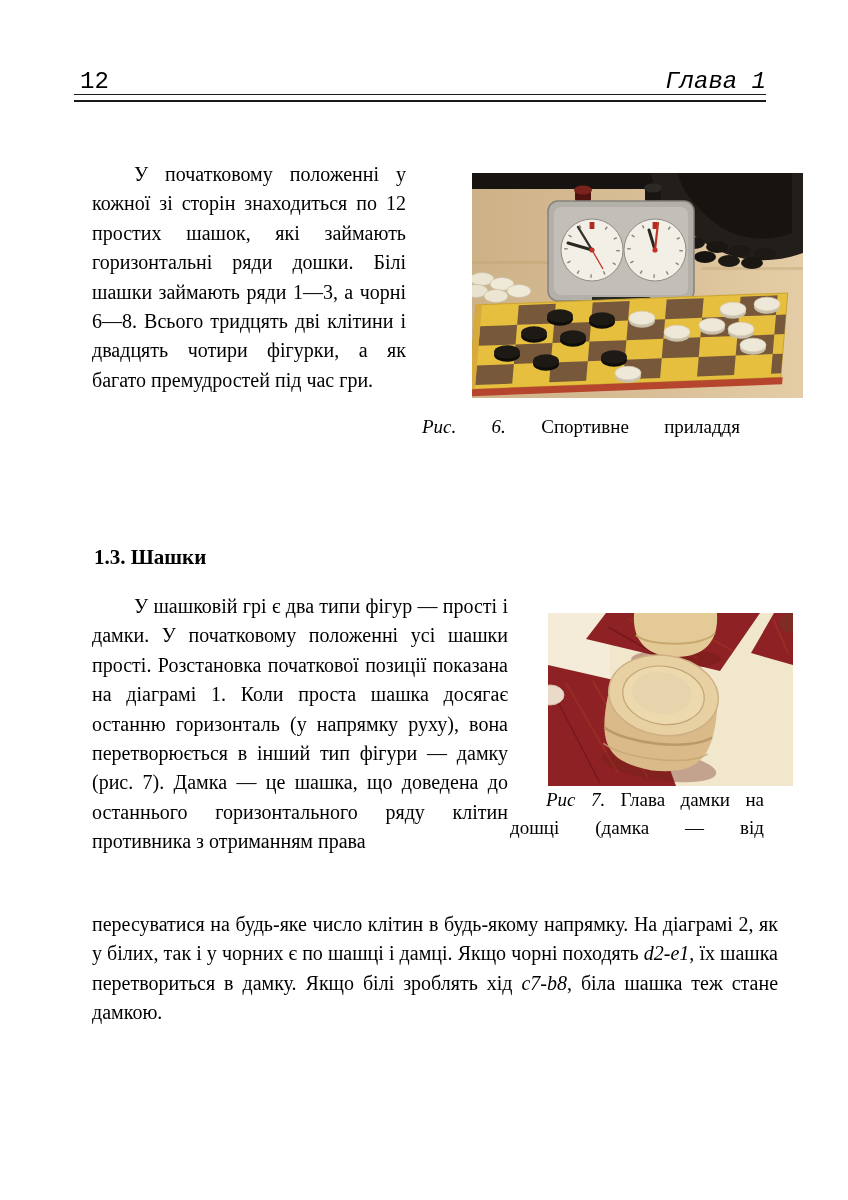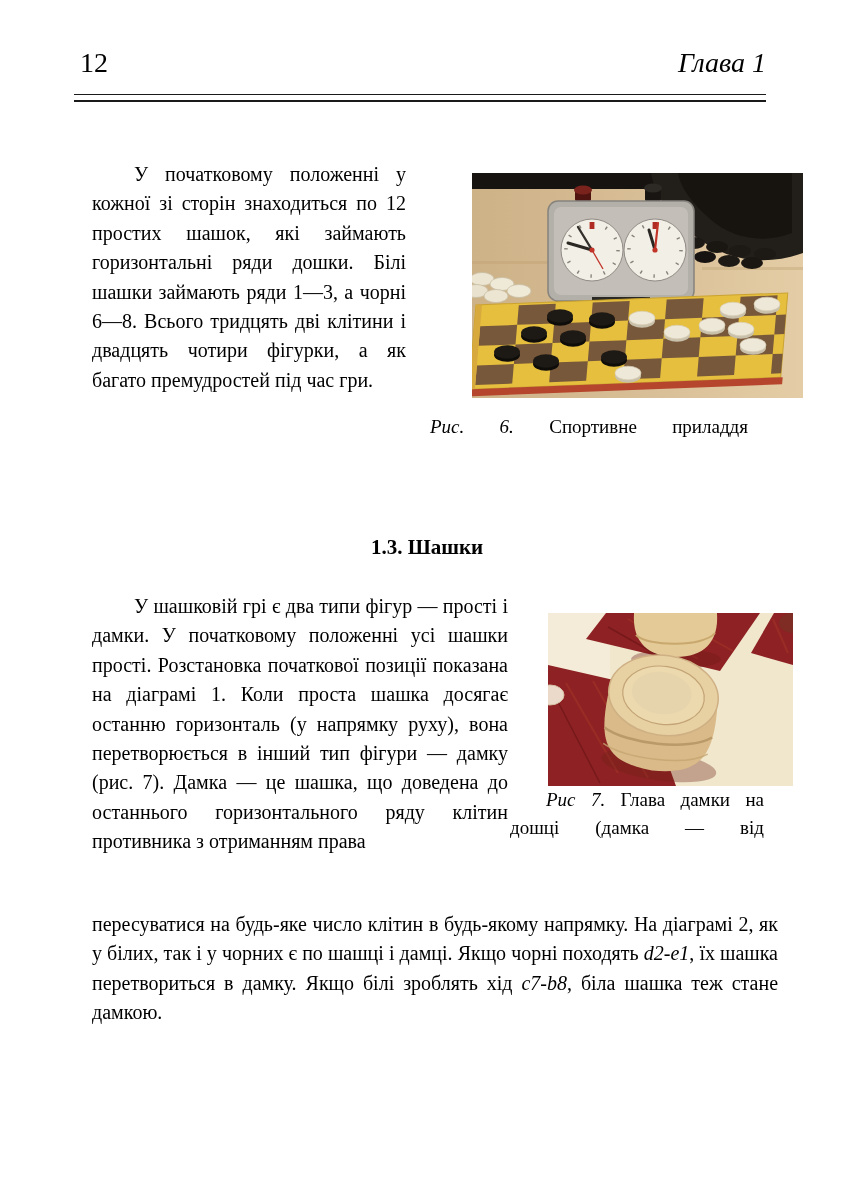--- a/index.html
+++ b/index.html
@@ -1,41 +1,41 @@
 <!DOCTYPE html>
 <html lang="uk"><head>
 <meta charset="utf-8">
 <style>
   html,body{margin:0;padding:0;background:#ffffff;}
   .page{position:relative;width:848px;height:1200px;background:#ffffff;overflow:hidden;
         font-family:"Liberation Serif", serif;color:#000;}
   
-  .hdr{position:absolute;left:80px;top:51px;width:686px;height:26px;
-       font-family:Liberation Serif, serif;font-size:28px;line-height:24px;}
+  .hdr{position:absolute;left:80px;top:70px;width:686px;height:26px;
+       font-family:Liberation Mono, monospace;font-size:24px;line-height:24px;}
   .hdr .pnum{position:absolute;left:0;top:0;}
   .hdr .chap{position:absolute;right:0;top:0;font-style:italic;}
   .rule-thin{position:absolute;left:74px;top:94px;width:692px;height:1px;background:#1a1a1a;}
   .rule-thick{position:absolute;left:74px;top:100px;width:692px;height:2px;background:#1a1a1a;}
   
   .body-p{position:absolute;margin:12px;font-size:20px;line-height:29.4px;text-align:justify;
           text-indent:42px;}
   #para1{left:80px;top:148px;width:314px;}
   #para2{left:80px;top:580px;width:416px;}
   #para3{left:80px;top:898px;width:686px;text-indent:0;}
   
-  .sec-head{position:absolute;left:80px;top:531px;width:686px;margin:4px;text-align:center;
+  .sec-head{position:absolute;left:80px;top:531px;width:686px;margin:14px;text-align:left;
             font-size:21px;font-weight:bold;}
   
   .fig{position:absolute;}
   #fig6{left:432px;top:157px;width:331px;height:225px;}
   #fig7{left:508px;top:597px;width:245px;height:173px;}
   .fig svg{display:block;width:100%;height:100%;}
   
   .cap{position:absolute;font-size:19px;line-height:28px;}
-  #cap6{left:392px;top:413px;width:356px;}
+  #cap6{left:384px;top:413px;width:356px;}
   #cap7{left:510px;top:786px;width:254px;}
   .cap .l-just{text-align:justify;text-align-last:justify;}
   .cap .l-left{text-align:left;}
   .cap .ind1{text-indent:38px;}
   .cap .ind2{text-indent:36px;}
   .cap i{font-style:italic;}
   .mv{font-style:italic;}
 </style>
 </head>
 <body>

